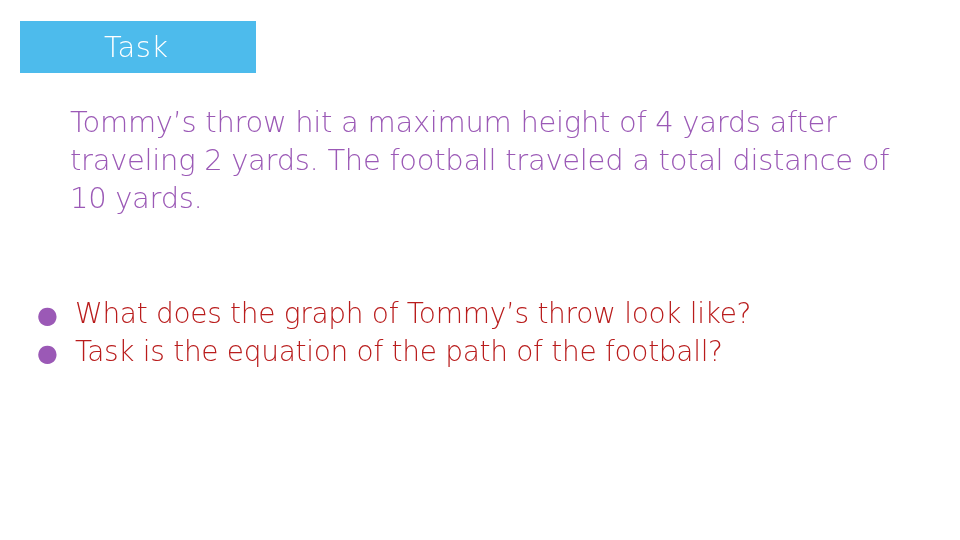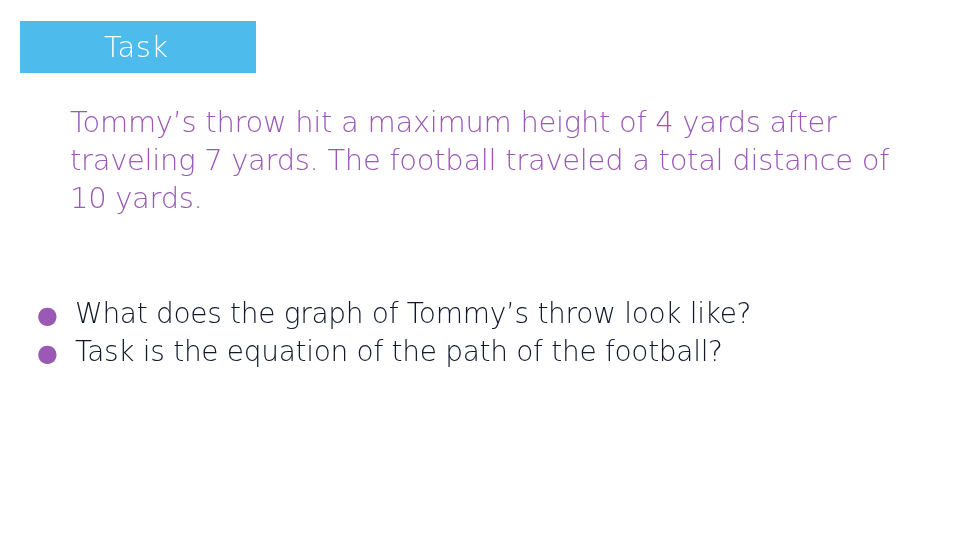--- a/index.html
+++ b/index.html
@@ -84,41 +84,41 @@
     width: 50px;
     color: #9b59b6;
     font-size: 24px;
     line-height: 38px;
     text-align: left;
     padding-left: 12px;
     box-sizing: border-box;
   }
   .bullet-label {
     flex: 0 1 auto;
-    color: #0f172a;
+    color: #b91c1c;
     font-family: "DejaVu Sans", sans-serif;
     font-size: 28px;
     font-weight: 300;
     line-height: 38px;
     letter-spacing: -0.3px;
     white-space: nowrap;
   }
 </style>
 </head>
 <body>
 
 <div id="slide">
 
   <div id="title-banner">
     <span id="title-text">Task</span>
   </div>
 
   <div id="body-paragraph">
     <span class="para-line">Tommy’s throw hit a maximum height of 4 yards after</span>
-    <span class="para-line">traveling 7 yards.  The football traveled a total distance of</span>
+    <span class="para-line">traveling 2 yards.  The football traveled a total distance of</span>
     <span class="para-line">10 yards.</span>
   </div>
 
   <ul id="question-list">
     <li class="bullet-row">
       <span class="bullet-marker">●</span>
       <span class="bullet-label">What does the graph of Tommy’s throw look like?</span>
     </li>
     <li class="bullet-row">
       <span class="bullet-marker">●</span>

